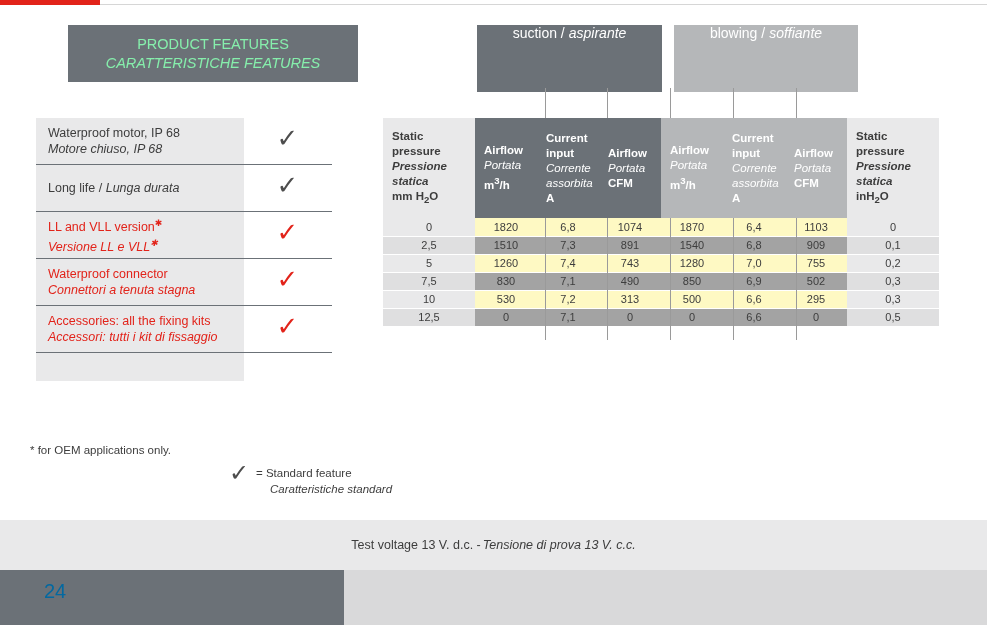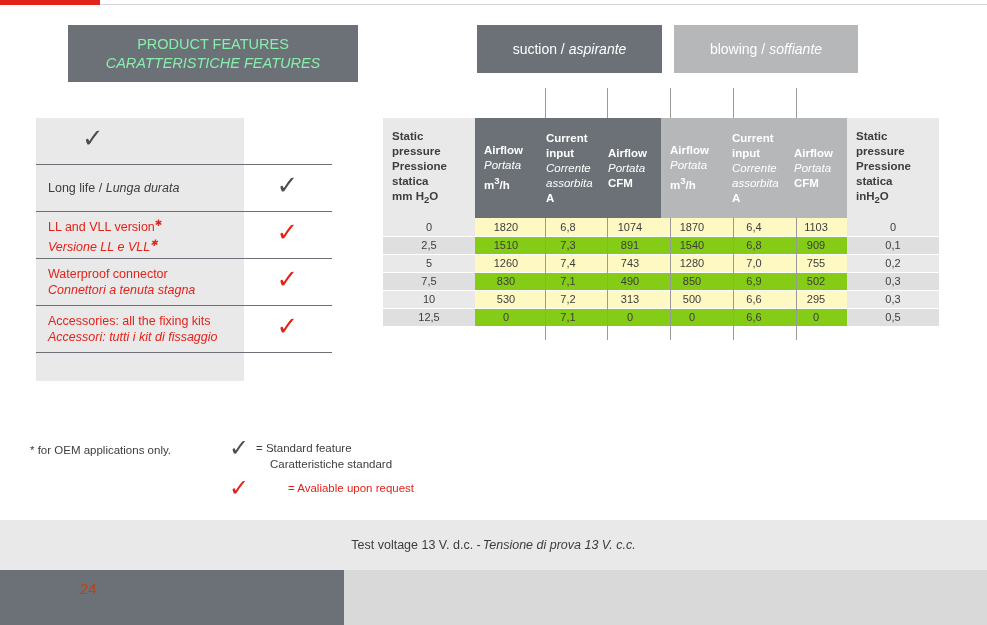--- a/index.html
+++ b/index.html
@@ -70,30 +70,30 @@
   }
   .legend-left .it { font-style:italic; }
   .legend-right { position:absolute; left:196px; top:0; width:220px; }
   .legend-item { position:relative; min-height:40px; }
   .legend-check {
     position:absolute; left:0; top:0; width:26px; text-align:center;
     font-size:24px; font-family:"Liberation Serif", serif;
   }
   .legend-check.grey { color:#4d4d4d; }
   .legend-check.red { color:#e2231a; }
-  .legend-lines { margin-left:30px; }
+  .legend-lines { margin-left:30px;margin-top:25px; }
   .legend-lines .l1 { }
-  .legend-lines .l2 { padding-left:14px; }
+  .legend-lines .l2 { font-style:italic; padding-left:14px; }
   .legend-item.red .l1, .legend-item.red .l2 { color:#e2231a;text-align:center; }
   .legend-item.red .l2 { color:#5a5a5a; }
 
   
   .mode-tab {
-    position:absolute; top:25px; height:48px;
-    display:flex; align-items:center; justify-content:center;
+    position:absolute; top:25px; height:67px;
+    display:flex; align-items:flex-start; justify-content:center;
     font-size:14px; color:#ffffff;
   }
   .mode-suction { left:477px; width:185px; background:#6b7177; }
   .mode-blowing { left:674px; width:184px; background:#b5b7b9; color:#ffffff; }
   .mode-tab .it { font-style:italic; padding-left:4px; }
 
   
   .tick { position:absolute; width:1px; background:#9a9a9a; top:88px; height:30px; }
 
   
@@ -114,31 +114,31 @@
   .th-dark { background:#6b7177; color:#ffffff !important; width:62px;
              text-align:center; padding-left:0; padding-right:0;
              font-size:9.5px; line-height:12px; font-weight:bold; }
   .th-dark .it { font-style:italic; display:block; font-weight:normal; }
   .th-dark .u  { display:block; font-weight:bold; }
   .th-light { background:#b5b7b9; color:#ffffff !important; width:62px;
               text-align:center; padding-left:0; padding-right:0;
               font-size:9.5px; line-height:12px; font-weight:bold; }
   .th-light .it { font-style:italic; display:block; font-weight:normal; }
   .th-light .u  { display:block; font-weight:bold; }
-  .th-white .it { font-weight:bold; display:block; }
+  .th-white .it { font-style:italic; font-weight:bold; display:block; }
   .th-white .n  { display:block; font-weight:bold; }
 
   .tbl td {
     height:18px; text-align:center; font-size:11px;
     border-bottom:1px solid #ffffff;
   }
   .tbl tbody tr td.c-shade { background:#e9e9ea; }
   .tbl tbody tr td.c-plain { background:#fef9c3; }
   .tbl tbody tr.alt td.c-shade { background:#dfdfe0;margin-left:16px; }
-  .tbl tbody tr.alt td.c-plain { background:#84cc16; }
+  .tbl tbody tr.alt td.c-plain { background:#a3a3a3; }
 
   
   .vline { position:absolute; width:1px; background:#9a9a9a; }
 
   
   .footer-strip {
     position:absolute; left:0; top:520px; width:987px; height:50px;
     background:#e9e9ea;
   }
   .footer-note {
@@ -150,39 +150,43 @@
   .page-band-dark {
     position:absolute; left:0; top:570px; width:344px; height:55px;
     background:#6b7177;
   }
   .page-band-light {
     position:absolute; left:344px; top:570px; width:643px; height:55px;
     background:#d9d9da;
   }
   .page-num {
     position:absolute; left:44px; top:580px;
-    color:#c2410c; font-size:15px;margin-left:36px;
+    color:#0369a1; font-size:20px;
   }
 </style>
 </head>
 <body>
 
 <div class="top-red"></div>
 <div class="top-rule"></div>
 
 <div class="features-title">
   <div>PRODUCT FEATURES</div>
   <div class="it">CARATTERISTICHE FEATURES</div>
 </div>
 
 <div class="features-box"></div>
 
 <div class="feat-list">
 
   <div class="feat-row">
+    <div class="feat-text">
+      <div>Waterproof motor, IP 68</div>
+      <div class="it">Motore chiuso, IP 68</div>
+    </div>
     <div class="check grey">✓</div>
   </div>
 
   <div class="feat-row">
     <div class="feat-text">
       <span>Long life /</span>
       <span class="it">Lunga durata</span>
     </div>
     <div class="check grey">✓</div>
   </div>

